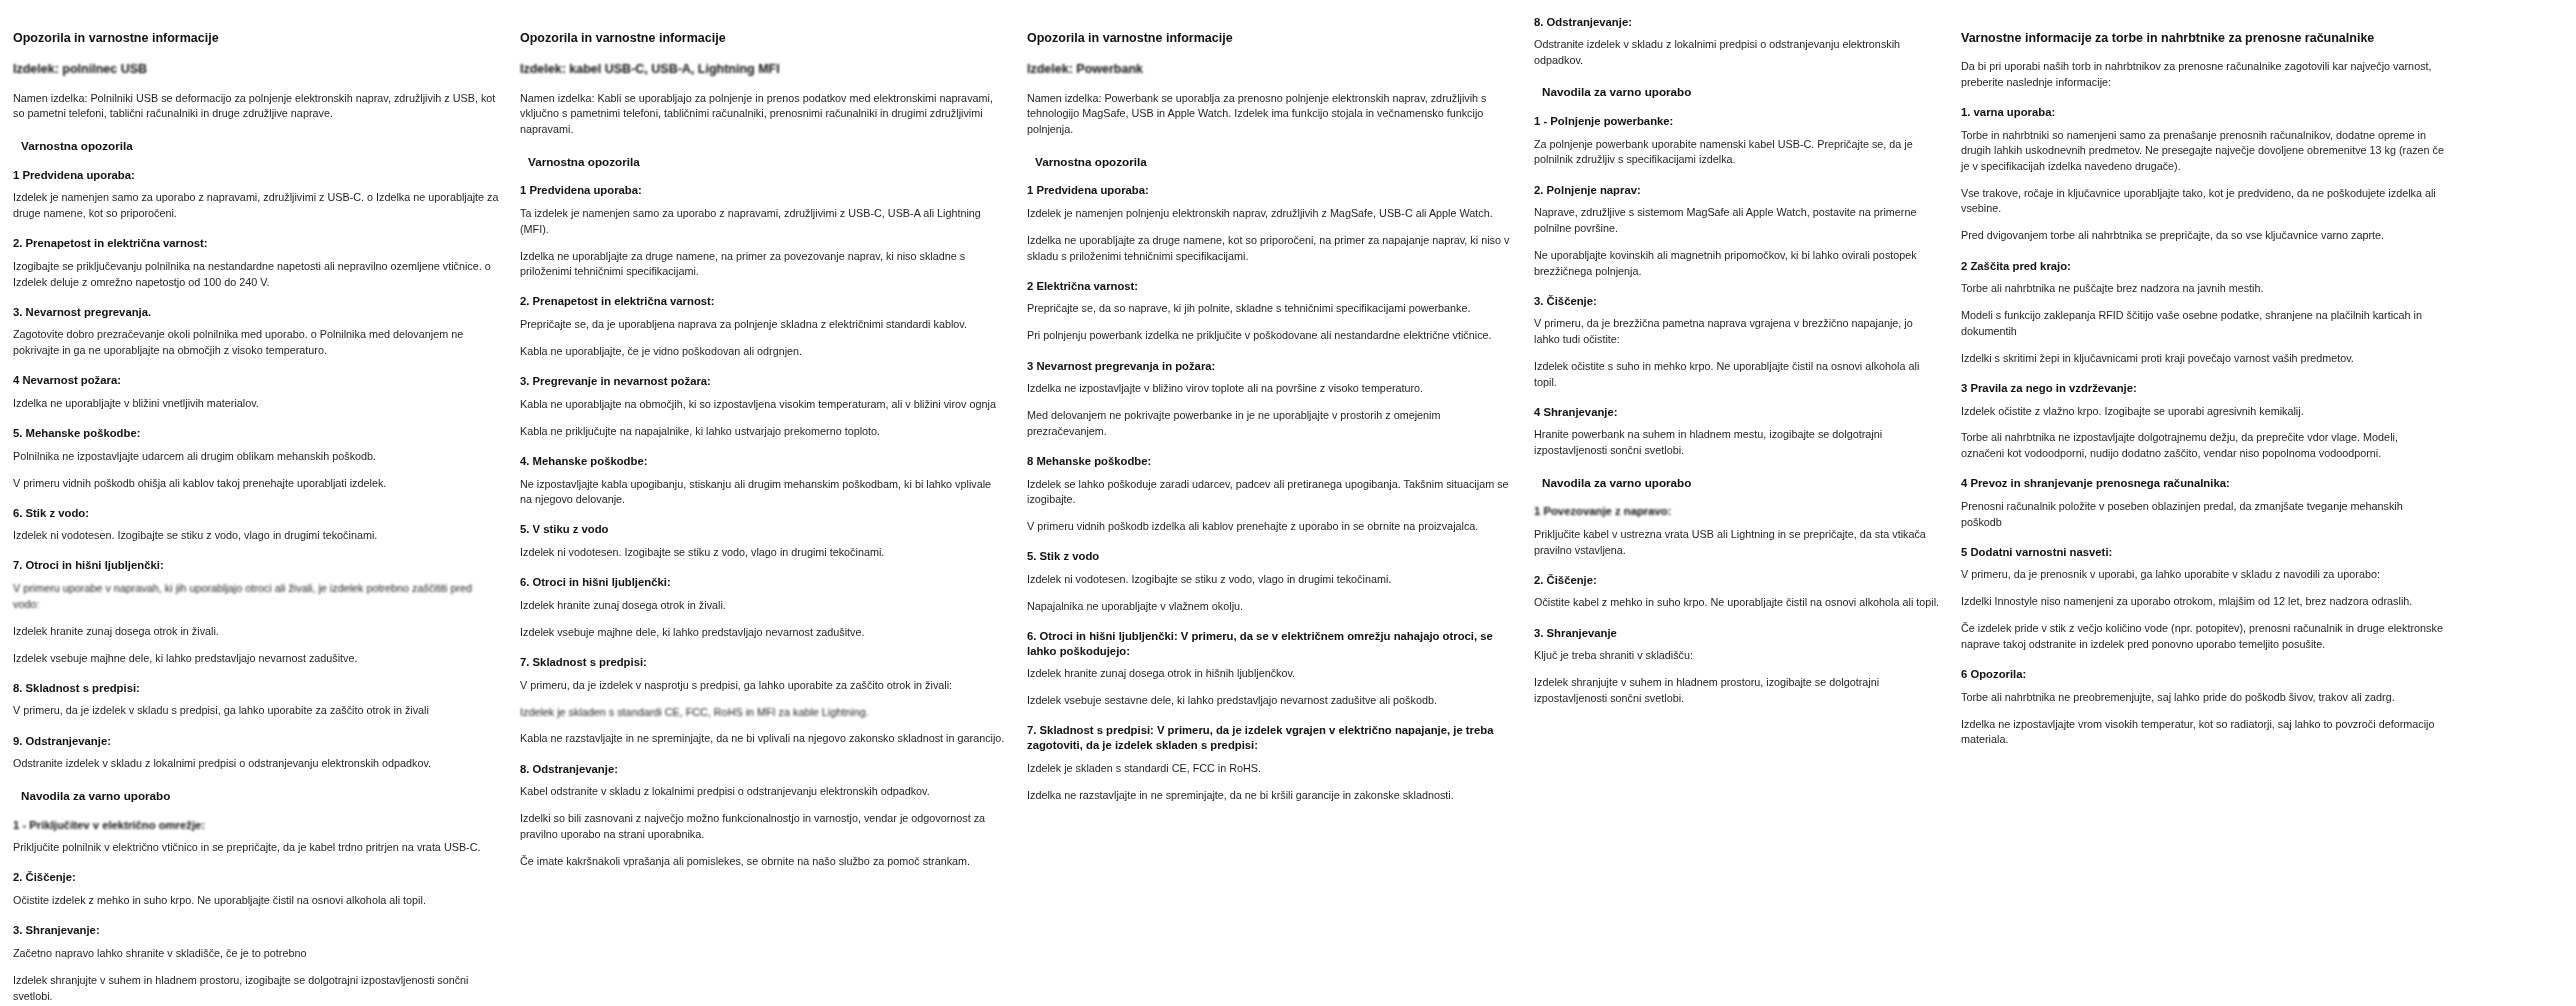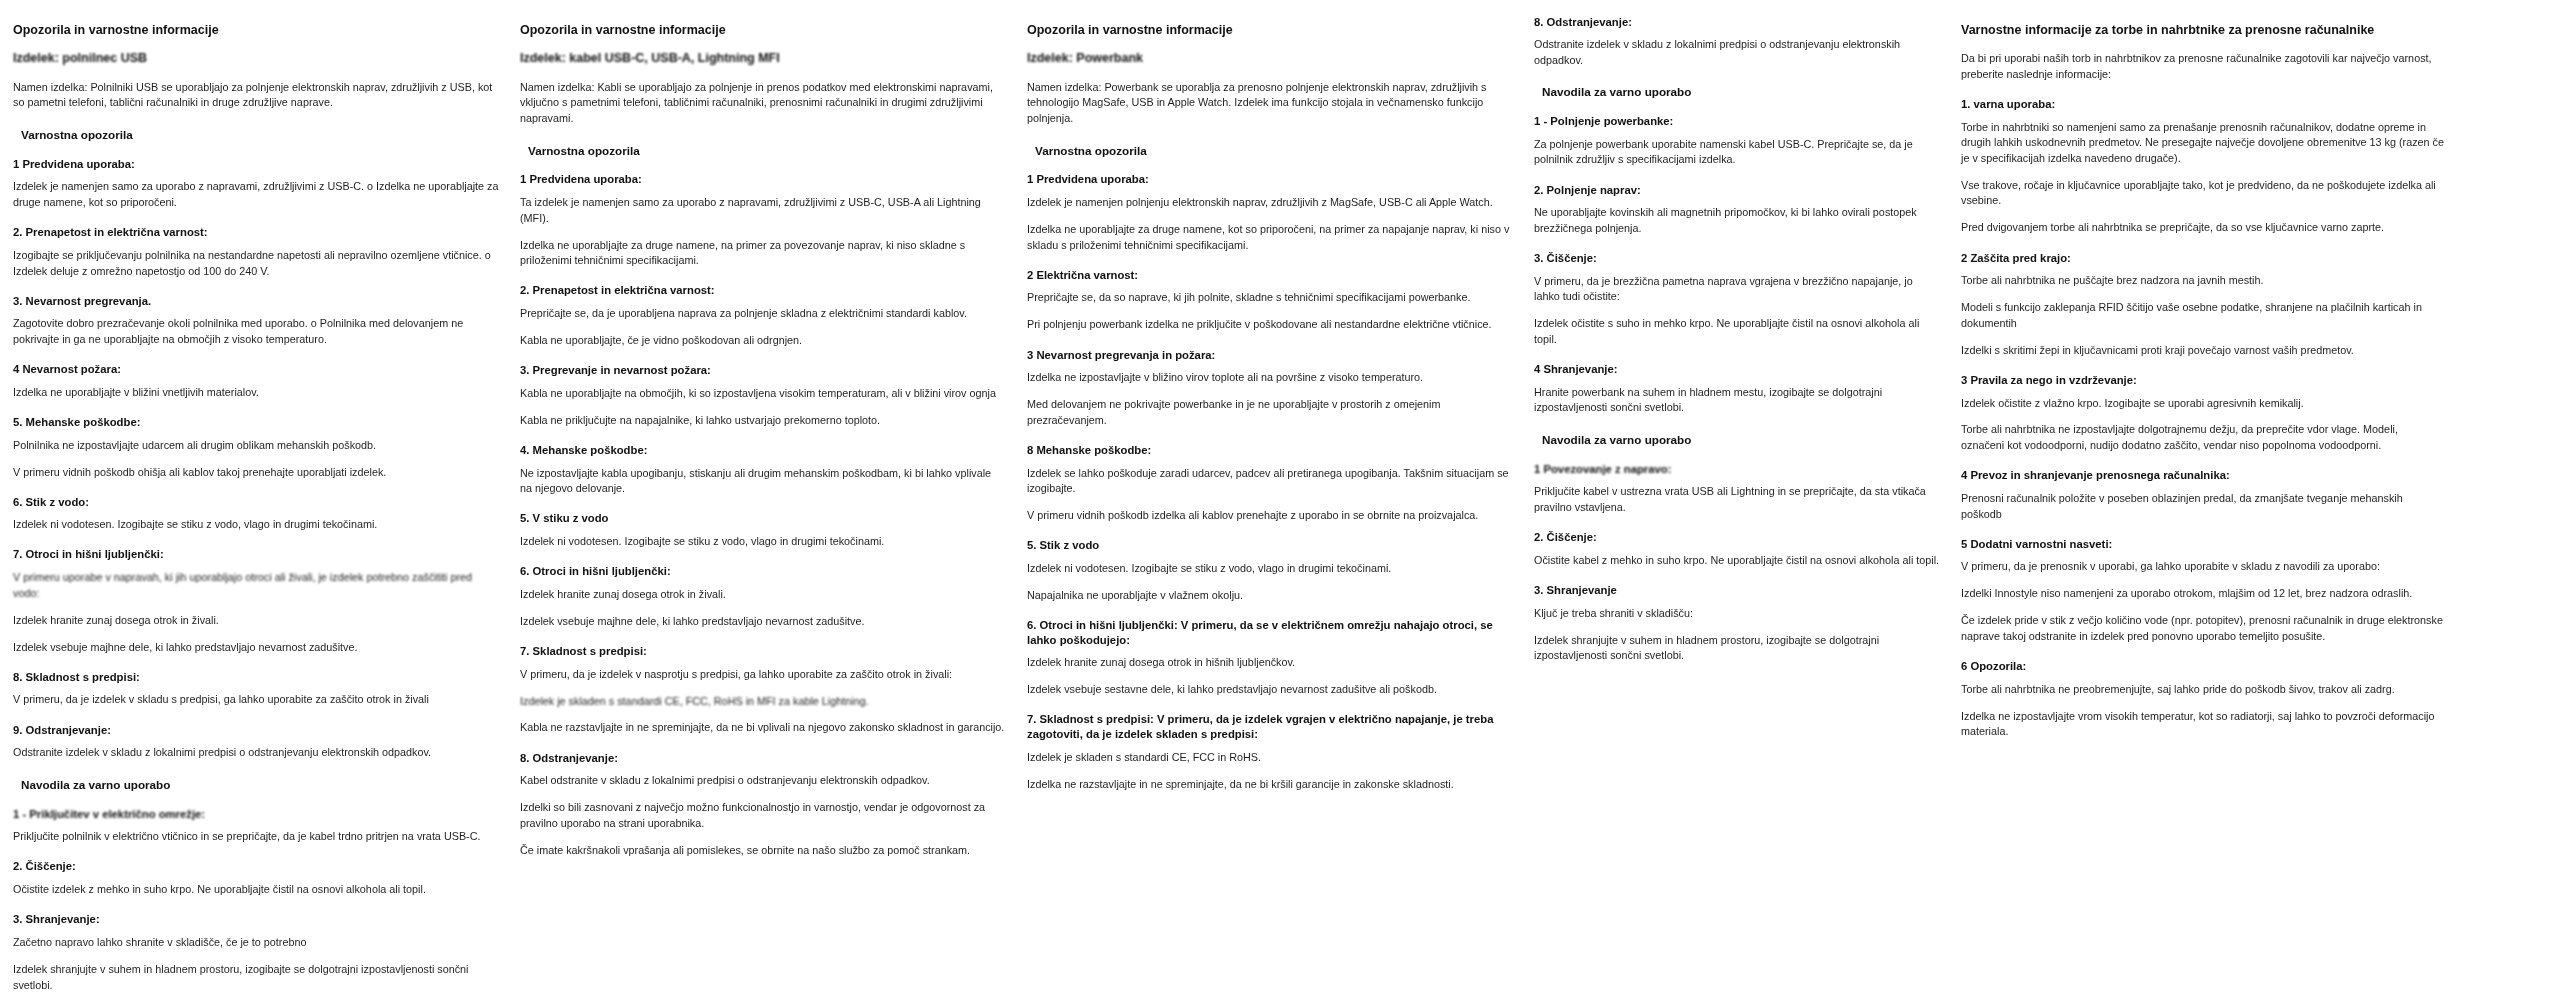--- a/index.html
+++ b/index.html
@@ -24,21 +24,21 @@
   }
   .col-1 { width: 507px; }
   .col-2 { width: 507px; }
   .col-3 { width: 507px; }
   .col-4 { width: 427px; }
   .col-5 { width: 483px; padding-right: 0; }
 
   h2.sec-title {
     font-size: 12.5px;
     font-weight: bold;
-    margin: 8px 0 13px 0;
+    margin: 16px 0 13px 0;
     line-height: 1.25;
     color: #111;
   }
   h3.sub-title {
     font-size: 11.7px;
     font-weight: bold;
     margin: 16px 0 9.7px 0;
     line-height: 1.3;
     color: #111;
     padding-left: 8px;
@@ -62,21 +62,21 @@
   }
 </style>
 </head>
 <body>
 
 <div class="page">
 
   <div class="col col-1">
     <h2 class="sec-title">Opozorila in varnostne informacije</h2>
     <h2 class="sec-title blur-line">Izdelek: polnilnec USB</h2>
-    <p class="para">Namen izdelka: Polnilniki USB se uporabljajo za polnjenje elektronskih naprav, združljivih z USB, kot so pametni telefoni, tablični računalniki in druge združljive naprave.</p>
+    <p class="para">Namen izdelka: Polnilniki USB se deformacijo za polnjenje elektronskih naprav, združljivih z USB, kot so pametni telefoni, tablični računalniki in druge združljive naprave.</p>
     <h3 class="sub-title">Varnostna opozorila</h3>
     <h4 class="item-title">1 Predvidena uporaba:</h4>
     <p class="para">Izdelek je namenjen samo za uporabo z napravami, združljivimi z USB-C. o Izdelka ne uporabljajte za druge namene, kot so priporočeni.</p>
     <h4 class="item-title">2. Prenapetost in električna varnost:</h4>
     <p class="para">Izogibajte se priključevanju polnilnika na nestandardne napetosti ali nepravilno ozemljene vtičnice. o Izdelek deluje z omrežno napetostjo od 100 do 240 V.</p>
     <h4 class="item-title">3. Nevarnost pregrevanja.</h4>
     <p class="para">Zagotovite dobro prezračevanje okoli polnilnika med uporabo. o Polnilnika med delovanjem ne pokrivajte in ga ne uporabljajte na območjih z visoko temperaturo.</p>
     <h4 class="item-title">4 Nevarnost požara:</h4>
     <p class="para">Izdelka ne uporabljajte v bližini vnetljivih materialov.</p>
     <h4 class="item-title">5. Mehanske poškodbe:</h4>
@@ -161,20 +161,21 @@
     <p class="para">Izdelka ne razstavljajte in ne spreminjajte, da ne bi kršili garancije in zakonske skladnosti.</p>
   </div>
 
   <div class="col col-4">
     <h4 class="item-title" style="margin-top:0;">8. Odstranjevanje:</h4>
     <p class="para">Odstranite izdelek v skladu z lokalnimi predpisi o odstranjevanju elektronskih odpadkov.</p>
     <h3 class="sub-title">Navodila za varno uporabo</h3>
     <h4 class="item-title">1 - Polnjenje powerbanke:</h4>
     <p class="para">Za polnjenje powerbank uporabite namenski kabel USB-C. Prepričajte se, da je polnilnik združljiv s specifikacijami izdelka.</p>
     <h4 class="item-title">2. Polnjenje naprav:</h4>
+    <p class="para">Naprave, združljive s sistemom MagSafe ali Apple Watch, postavite na primerne polnilne površine.</p>
     <p class="para">Ne uporabljajte kovinskih ali magnetnih pripomočkov, ki bi lahko ovirali postopek brezžičnega polnjenja.</p>
     <h4 class="item-title">3. Čiščenje:</h4>
     <p class="para">V primeru, da je brezžična pametna naprava vgrajena v brezžično napajanje, jo lahko tudi očistite:</p>
     <p class="para">Izdelek očistite s suho in mehko krpo. Ne uporabljajte čistil na osnovi alkohola ali topil.</p>
     <h4 class="item-title">4 Shranjevanje:</h4>
     <p class="para">Hranite powerbank na suhem in hladnem mestu, izogibajte se dolgotrajni izpostavljenosti sončni svetlobi.</p>
     <h3 class="sub-title">Navodila za varno uporabo</h3>
     <h4 class="item-title blur-line">1 Povezovanje z napravo:</h4>
     <p class="para">Priključite kabel v ustrezna vrata USB ali Lightning in se prepričajte, da sta vtikača pravilno vstavljena.</p>
     <h4 class="item-title">2. Čiščenje:</h4>

